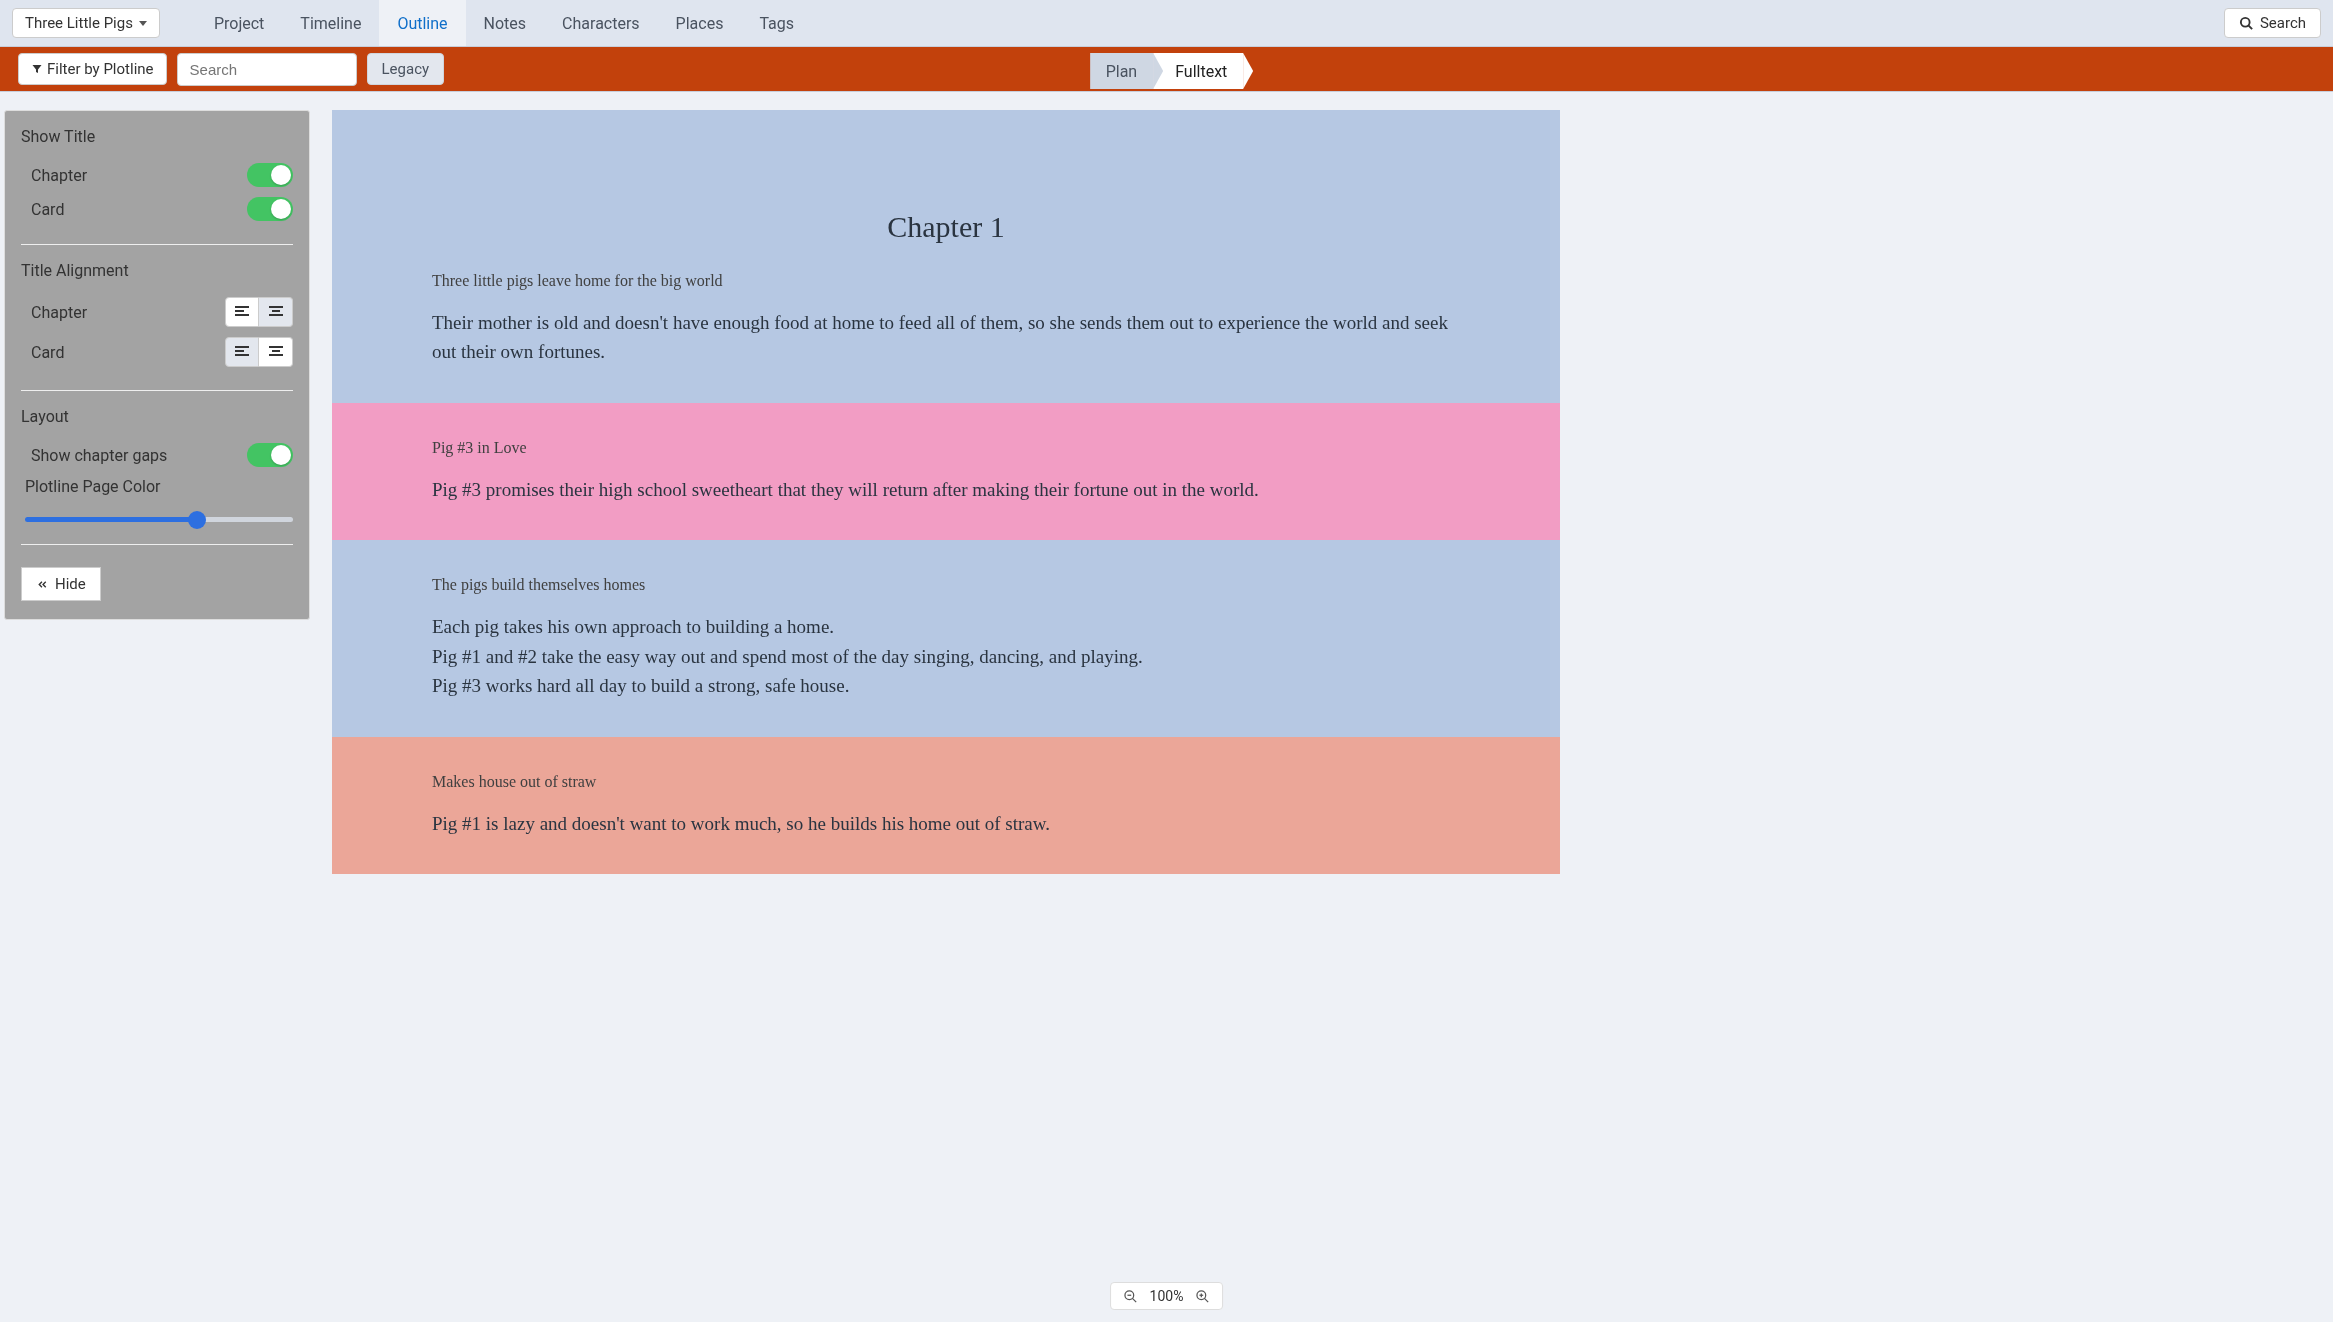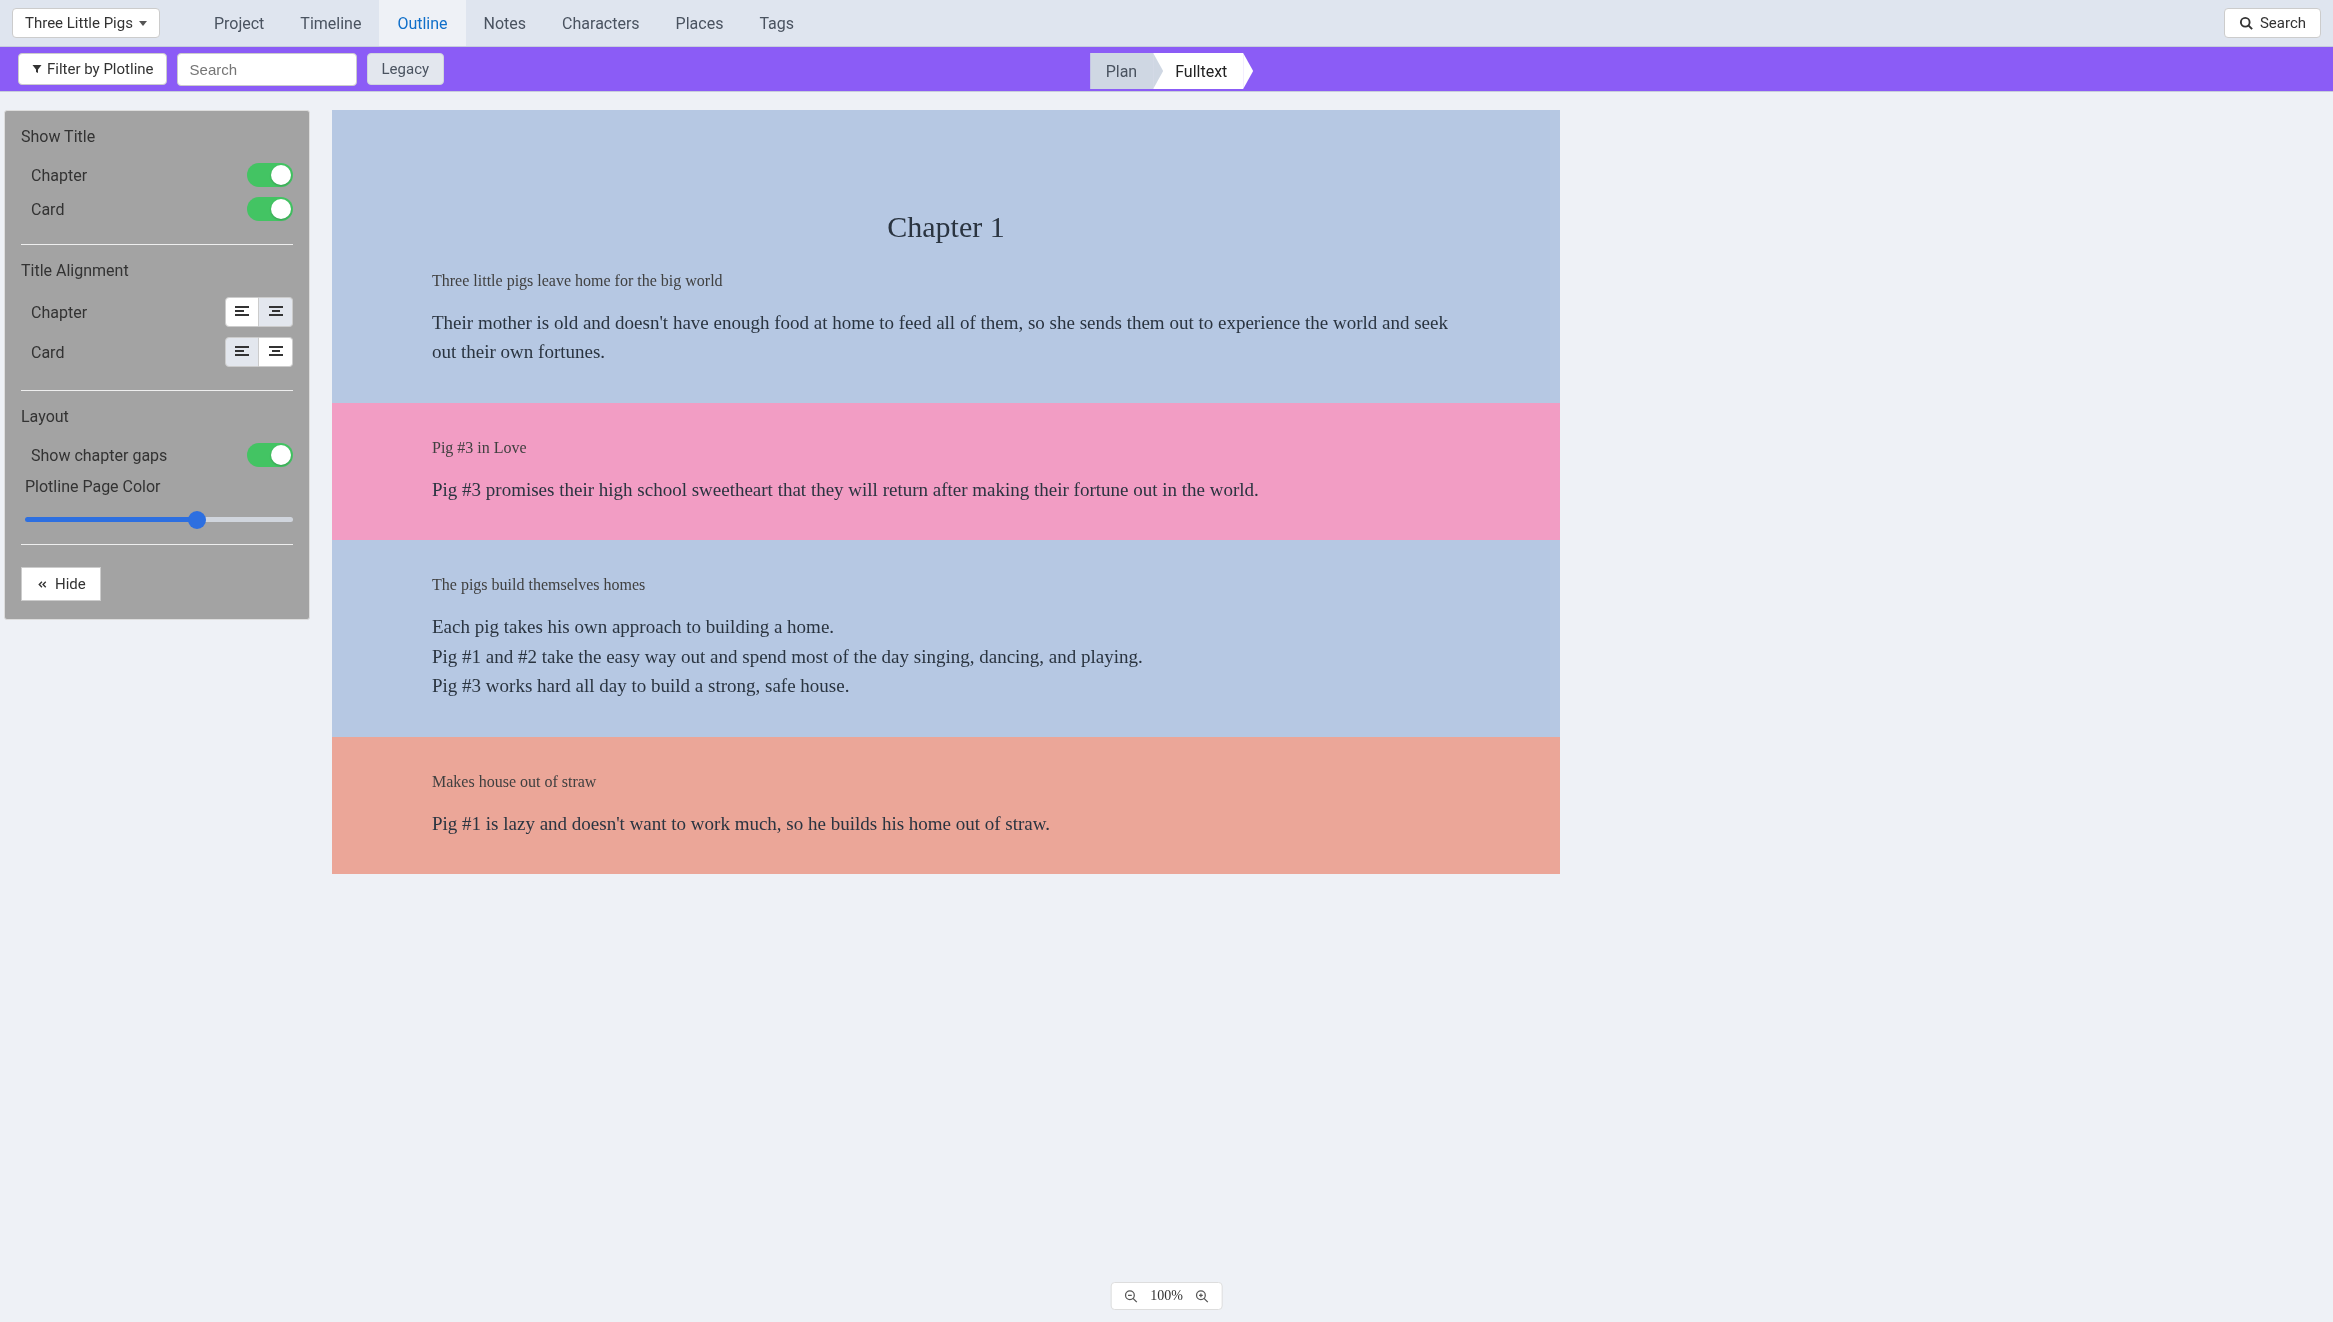--- a/index.html
+++ b/index.html
@@ -54,21 +54,21 @@
   padding: 5px 14px;
   font-size: 15px;
   display: flex;
   align-items: center;
   gap: 6px;
   cursor: pointer;
 }
 .toolbar {
   display: flex;
   align-items: center;
-  background: #8b5cf6;
+  background: #c2410c;
   height: 46px;
   padding: 12px 18px;
   gap: 10px;
   border-top: 1px solid #c7cedb;
   border-bottom: 1px solid #c7cedb;
   position: relative;
 }
 .filter-btn {
   background: #fff;
   border: 1px solid #ccc;
@@ -251,21 +251,20 @@
   left: 50%;
   transform: translateX(-50%);
   background: #fff;
   border: 1px solid #ddd;
   border-radius: 4px;
   padding: 5px 12px;
   display: flex;
   align-items: center;
   gap: 12px;
   font-size: 14px;
-  font-family: Liberation Serif, serif;
 }
 .zoom-btn { cursor: pointer; color: #555; }
 svg { display: block; }
 </style>
 </head>
 <body>
 
 <div class="topbar">
   <div class="project-select">
     <span>Three Little Pigs</span>

